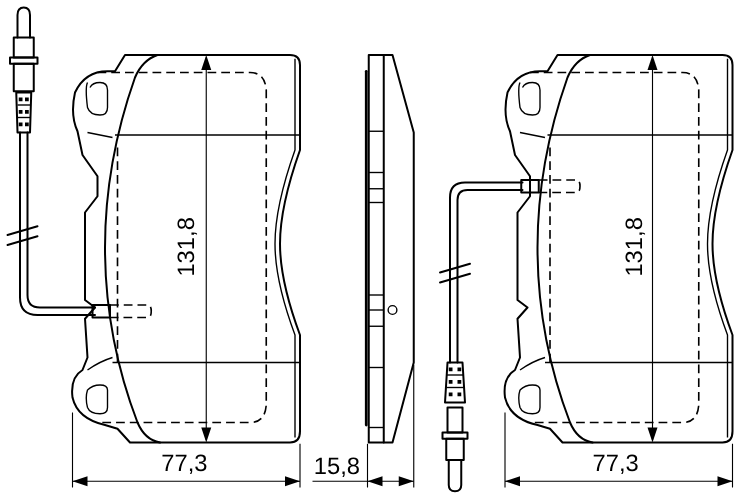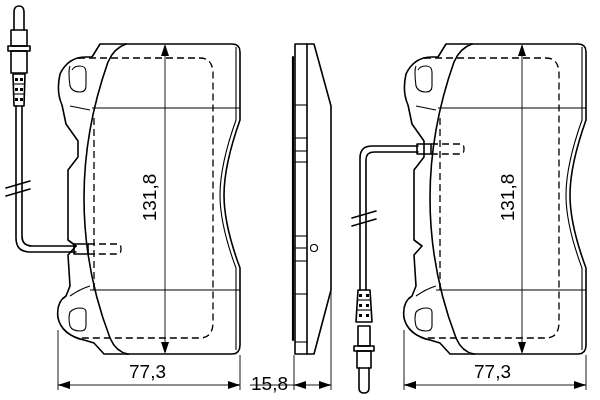--- a/index.html
+++ b/index.html
@@ -146,17 +146,17 @@
       <line class="dim" x1="404" y1="330" x2="404" y2="390"></line>
       <line class="dim" x1="586" y1="355" x2="586" y2="390"></line>
       <line class="dim" x1="404" y1="385" x2="586" y2="385"></line>
       <polygon class="arrow" points="404,385 416,381 416,389"></polygon>
       <polygon class="arrow" points="586,385 574,381 574,389"></polygon>
     </g>
   </g>
 </svg>
 
 <div class="label-overlay" style="left:129px; top:362px;">77,3</div>
-<div class="label-overlay" style="left:251px; top:374px;">15,8</div>
+<div class="label-overlay" style="left:251px; top:364px;">15,8</div>
 <div class="label-overlay" style="left:474px; top:362px;">77,3</div>
 
 <div class="label-overlay" style="left:126px; top:188px; transform:rotate(-90deg); transform-origin:center;">131,8</div>
 <div class="label-overlay" style="left:484px; top:188px; transform:rotate(-90deg); transform-origin:center;">131,8</div>
 
 </body></html>

